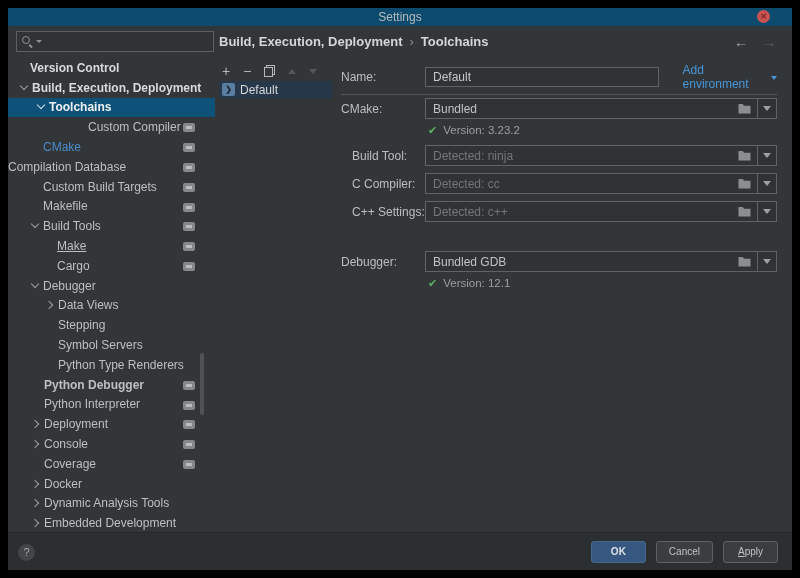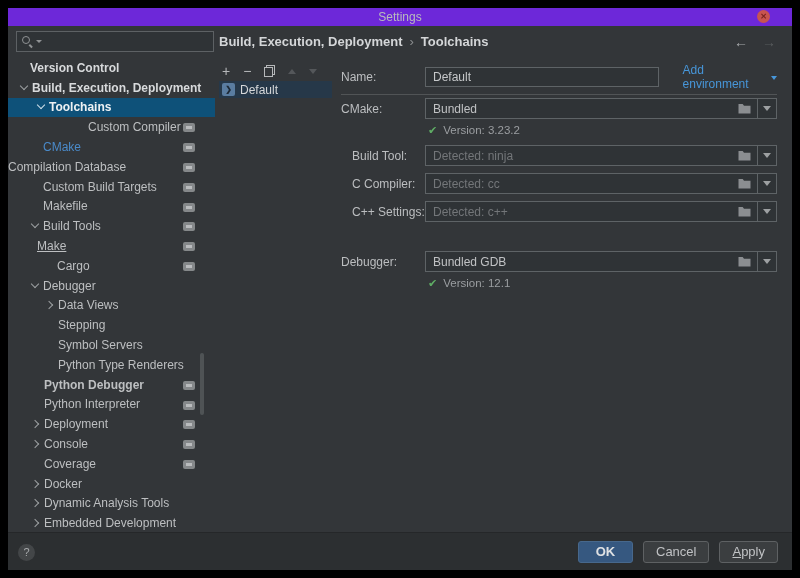--- a/index.html
+++ b/index.html
@@ -2,21 +2,21 @@
 <html><head>
 <meta charset="utf-8">
 <style>
   * { margin:0; padding:0; box-sizing:border-box; }
   html,body { width:800px; height:578px; background:#000; overflow:hidden;
               font-family:"Liberation Sans", sans-serif; }
   .window { position:absolute; left:8px; top:8px; width:784px; height:562px;
             background:#333639; }
 
   
-  .titlebar { position:absolute; left:0; top:0; right:0; height:18px; background:#6d28d9; }
+  .titlebar { position:absolute; left:0; top:0; right:0; height:18px; background:#0c4a6e; }
   .title-text { display:block; text-align:center; line-height:18px; font-size:12px; color:#b9bbbd; }
   .close-btn { position:absolute; right:22px; top:2px; width:13px; height:13px; border-radius:50%;
                background:#c75450; color:#79231f; font-size:8px; line-height:13px; text-align:center;
                font-weight:bold; cursor:default; }
 
   
   .header { position:absolute; left:0; top:18px; right:0; height:32px; }
   .search-box { position:absolute; left:8px; top:5px; width:198px; height:21px;
                 border:1px solid #5d6164; background:#2f3336; display:flex; align-items:center; padding-left:4px; }
   .lens { position:relative; width:13px; height:13px; flex:0 0 13px; }
@@ -102,21 +102,21 @@
   .version-line { display:flex; align-items:center; gap:6px; margin:3px 0 1px 0; padding-left:87px;
                   font-size:11.5px; color:#9b9ea1; height:16px; }
   .check-ic { color:#5fad65; font-size:11px; }
 
   
   .footer { position:absolute; left:0; bottom:0; right:0; height:38px; background:#2c2f31;
             border-top:1px solid #252729; display:flex; align-items:center; }
   .help-btn { position:absolute; left:10px; top:11px; width:17px; height:17px; border-radius:50%;
               background:#434648; color:#a7aaac; font-size:11px; line-height:17px; text-align:center; }
   .btn-group { margin-left:auto; display:flex; gap:10px; padding-right:14px; }
-  .btn { min-width:55px; height:22px; padding:0 12px; font-size:13px; color:#c0c2c4;
+  .btn { min-width:55px; height:22px; padding:0 12px; font-size:10px; color:#c0c2c4;
          background:#3b3e40; border:1px solid #5e6163; border-radius:3px; display:flex;
          align-items:center; justify-content:center; cursor:default; }
   .btn.primary { background:#365880; border-color:#47688c; color:#dfe1e3; font-weight:bold; }
   .mnemonic { text-decoration:underline; }
 </style>
 </head>
 <body>
 
 <div class="window">
 
@@ -189,21 +189,21 @@
         <span class="t-label">Makefile</span>
         <span class="monitor-ic"></span>
       </div>
 
       <div class="tree-row arrow-down monitor" style="padding-left: 21px;">
         <span class="chev"></span>
         <span class="t-label">Build Tools</span>
         <span class="monitor-ic"></span>
       </div>
 
-      <div class="tree-row monitor" style="padding-left: 29px; text-decoration: underline;">
+      <div class="tree-row monitor" style="padding-left: 49px; text-decoration: underline;">
 
         <span class="t-label">Make</span>
         <span class="monitor-ic"></span>
       </div>
 
       <div class="tree-row monitor" style="padding-left: 49px;">
 
         <span class="t-label">Cargo</span>
         <span class="monitor-ic"></span>
       </div>

